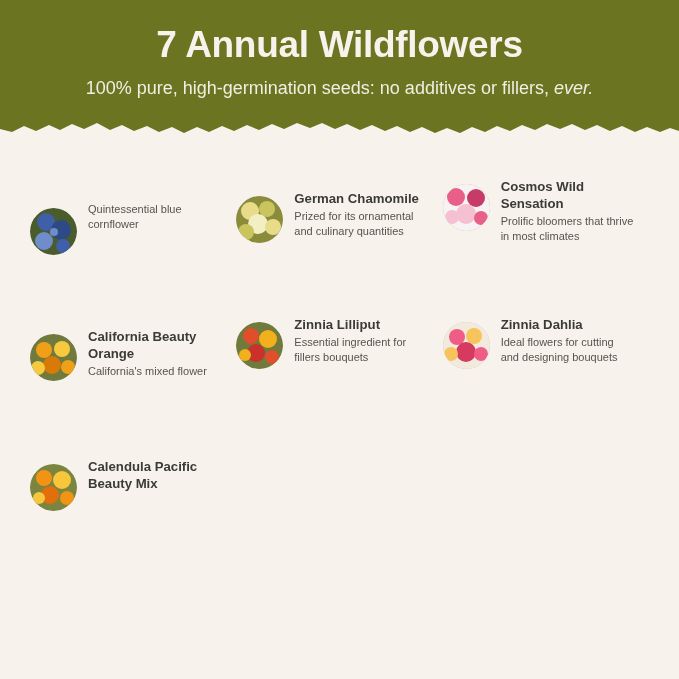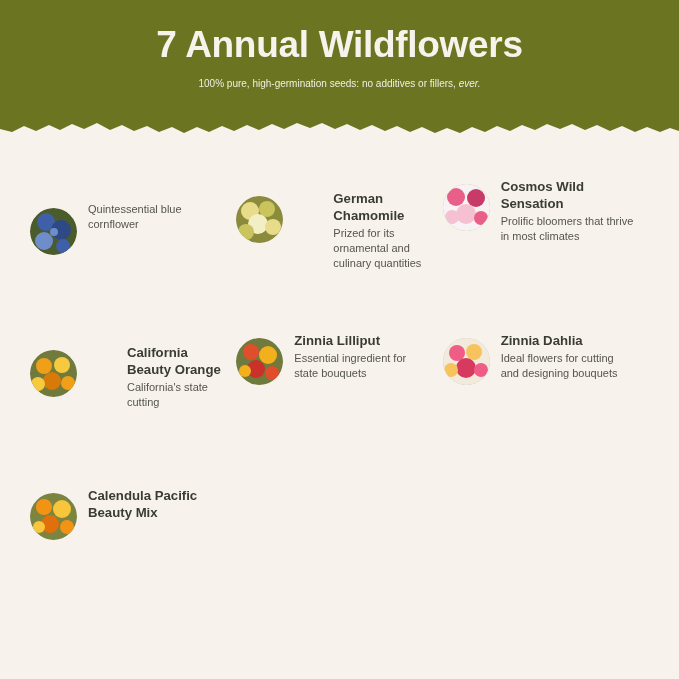--- a/index.html
+++ b/index.html
@@ -34,21 +34,21 @@
   }
   .header-title {
     font-size: 37px;
     font-weight: bold;
     color: #f7f3ec;
     letter-spacing: -0.3px;
     margin: 0;
     line-height: 1.25;
   }
   .header-sub {
-    font-size: 10px;
+    font-size: 18px;
     color: #f1eee2;
     margin-top: 9px;
     line-height: 1.3;
   }
   .header-sub em {
     font-style: italic;
   }
 
   
   .torn {
@@ -105,21 +105,21 @@
   }
   .item-desc {
     font-size: 11px;
     color: #55544e;
     line-height: 1.35;
     margin: 0;
   }
 
   
   .cell.up-a .thumb { margin-top: 8px; }
-  .cell.up-b { margin-top: -12px; gap: 39px; }
+  .cell.up-b { margin-top: -12px; }
   .cell.up-c { margin-top: -24px; }
 </style>
 </head>
 <body>
 
 <div class="page">
 
   <div class="header">
     <h1 class="header-title">7 Annual Wildflowers</h1>
     <div class="header-sub">
@@ -224,21 +224,21 @@
               <circle cx="14" cy="16" r="8" fill="#f0a018"></circle>
               <circle cx="32" cy="15" r="8" fill="#f6c93f"></circle>
               <circle cx="22" cy="31" r="9" fill="#d87a07"></circle>
               <circle cx="38" cy="33" r="7" fill="#f0a018"></circle>
               <circle cx="8" cy="34" r="7" fill="#f6c93f"></circle>
             </g>
           </svg>
         </div>
         <div class="txt">
           <p class="item-name">California Beauty Orange</p>
-          <p class="item-desc">California's state cutting</p>
+          <p class="item-desc">California's mixed flower</p>
         </div>
       </div>
 
       <div class="cell up-c">
         <div class="thumb">
           <svg width="47" height="47" viewBox="0 0 47 47">
             <defs>
                 <clipPath id="c4">
                   <circle cx="23.5" cy="23.5" r="23.5"></circle>
                 </clipPath>
@@ -248,21 +248,21 @@
               <circle cx="15" cy="14" r="8" fill="#e04e2b"></circle>
               <circle cx="32" cy="17" r="9" fill="#f2b01c"></circle>
               <circle cx="20" cy="31" r="9" fill="#c9312a"></circle>
               <circle cx="36" cy="35" r="7" fill="#e04e2b"></circle>
               <circle cx="9" cy="33" r="6" fill="#f2b01c"></circle>
             </g>
           </svg>
         </div>
         <div class="txt">
           <p class="item-name">Zinnia Lilliput</p>
-          <p class="item-desc">Essential ingredient for state bouquets</p>
+          <p class="item-desc">Essential ingredient for fillers bouquets</p>
         </div>
       </div>
 
       <div class="cell up-c">
         <div class="thumb">
           <svg width="47" height="47" viewBox="0 0 47 47">
             <defs>
                 <clipPath id="c5">
                   <circle cx="23.5" cy="23.5" r="23.5"></circle>
                 </clipPath>

